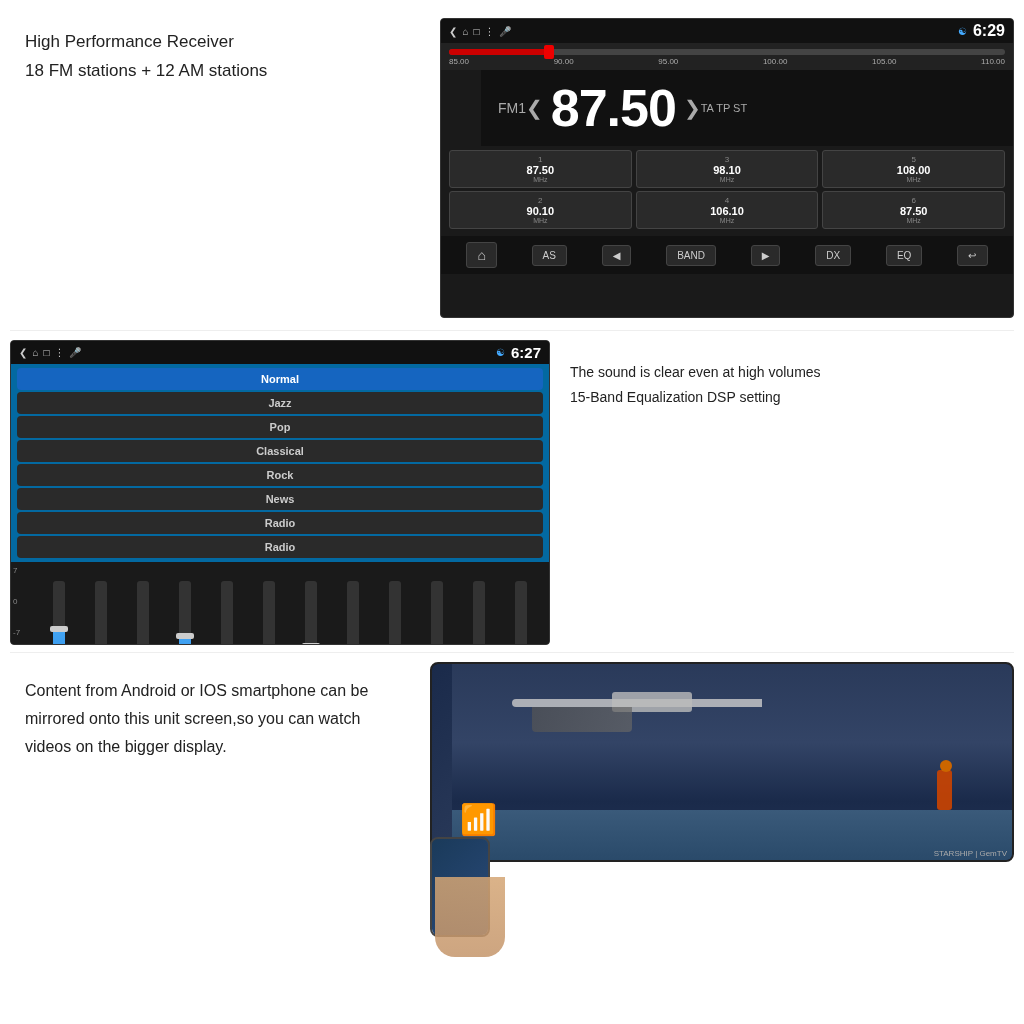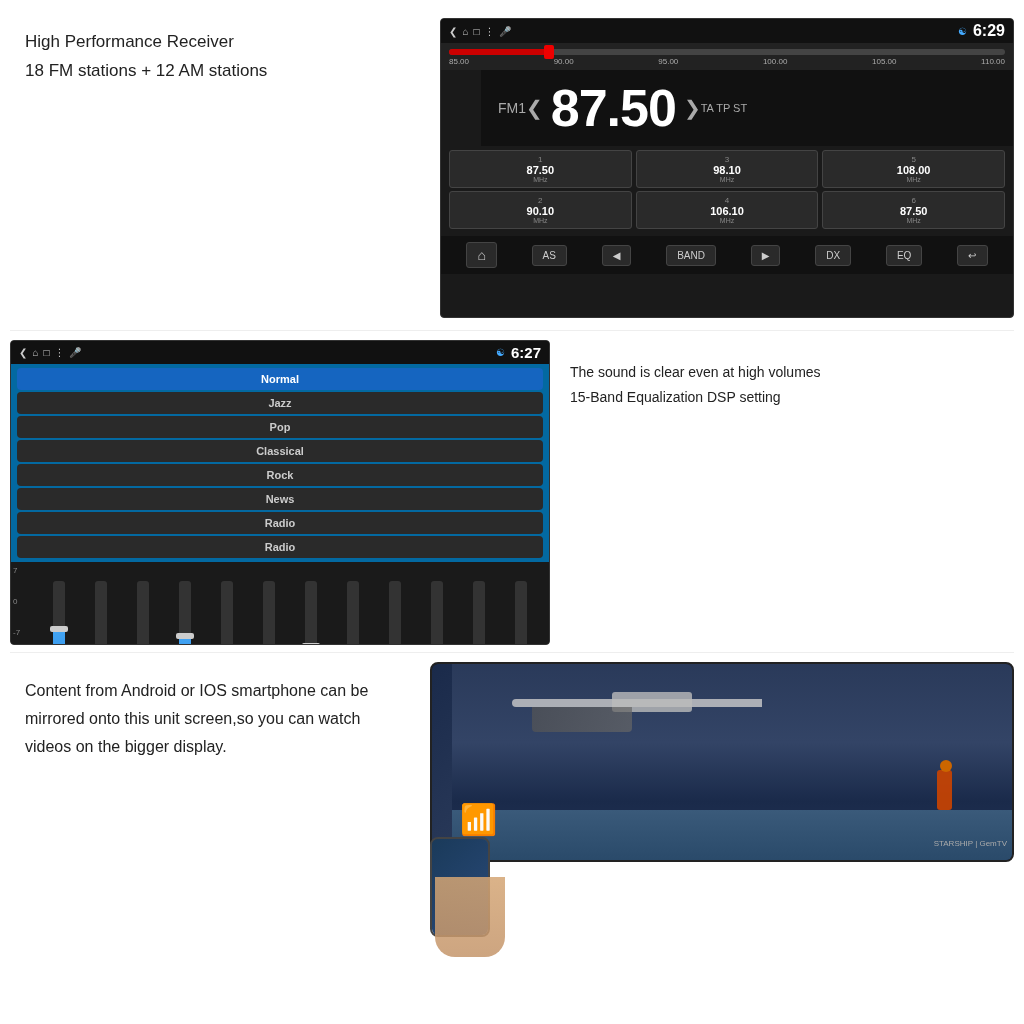--- a/index.html
+++ b/index.html
@@ -426,21 +426,21 @@
     }
     .wifi-symbol {
       position: absolute;
       bottom: 120px;
       left: 50px;
       font-size: 30px;
       color: #4a9aff;
     }
     .mirror-label {
       position: absolute;
-      bottom: 12px;
+      bottom: 2px;
       right: 5px;
       font-size: 8px;
       color: #aaa;
     }
 
     .divider {
       height: 1px;
       background: #eee;
       margin: 2px 10px;
     }

